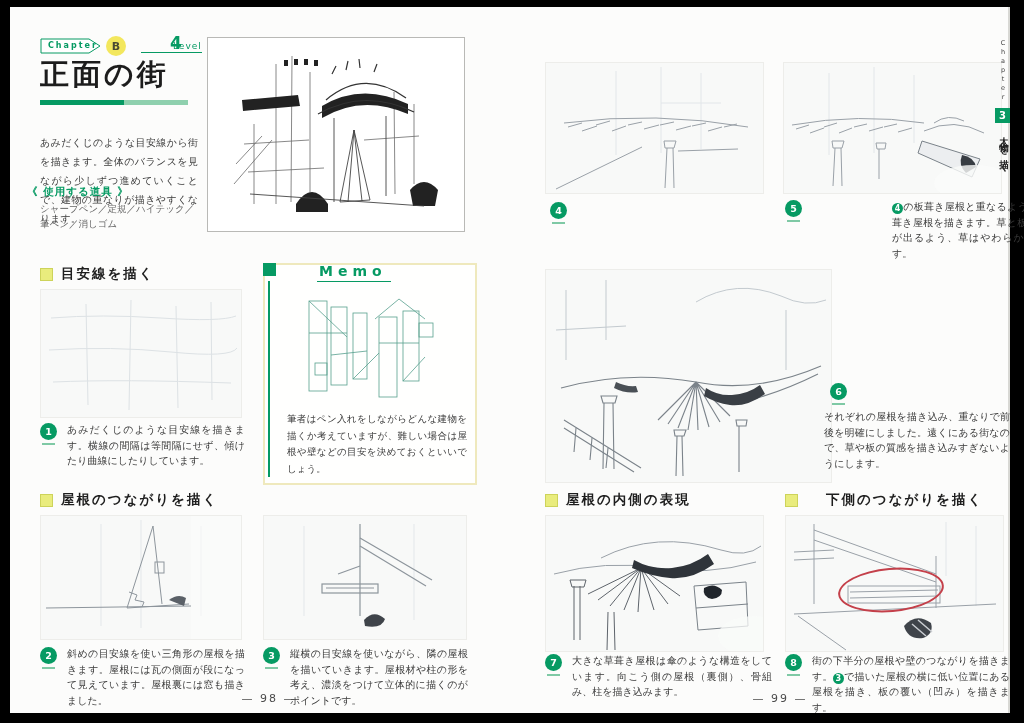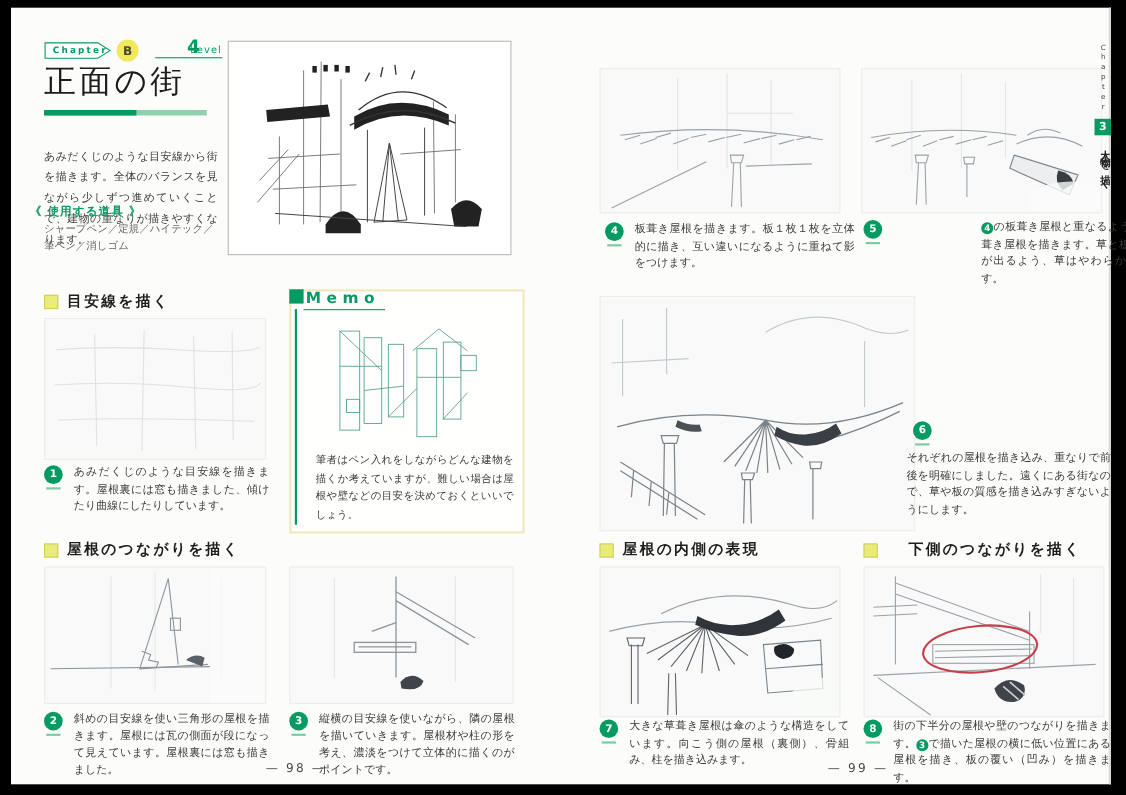--- a/index.html
+++ b/index.html
@@ -9,21 +9,21 @@
   .page-edge{position:absolute;right:0;top:0;width:2px;height:100%;background:#d8d8d4;}
   .abs{position:absolute;}
 
   
   .pennant-wrap{width:62px;height:16px;}
   .pennant-label{position:absolute;left:8px;top:3px;font-size:8px;letter-spacing:2px;color:#069a63;font-weight:bold;}
   .grade-circle{width:20px;height:20px;border-radius:50%;background:#f3e75d;color:#4a4a33;
     font-size:11px;font-weight:bold;display:flex;align-items:center;justify-content:center;}
   .level-label{font-size:9px;font-weight:normal;color:#069a63;border-bottom:1px solid #069a63;padding-bottom:1px;letter-spacing:1px;padding-left:32px;}
   .level-value{font-size:17px;font-weight:bold;color:#069a63;}
-  .main-title{font-size:29px;font-weight:normal;color:#1c1c1c;letter-spacing:3px;}
+  .main-title{font-size:29px;font-weight:bold;color:#1c1c1c;letter-spacing:3px;}
   .title-bar{width:148px;height:5px;background:#8fd0ae;}
   .title-bar .fill{width:57%;height:100%;background:#069a63;}
   .intro-text{width:158px;font-size:10px;line-height:19px;text-align:justify;color:#3b3b3b;margin-top:20px;}
   .tools-heading{font-size:10.5px;font-weight:bold;color:#069a63;letter-spacing:1px;}
   .tools-text{width:162px;font-size:9.5px;line-height:15px;color:#666;}
 
   
   .section-h{display:flex;align-items:center;gap:8px;}
   .section-sq{width:11px;height:11px;background:#e9ec7d;border:1px solid #cdd35a;}
   .section-title{font-size:13.5px;font-weight:bold;color:#1e1e1e;letter-spacing:2px;}
@@ -137,25 +137,25 @@
           <line x1="90" y1="10" x2="88" y2="120"></line>
         <line x1="135" y1="16" x2="137" y2="118"></line>
           <line x1="170" y1="12" x2="171" y2="110"></line>
       </g>
     </svg>
   </div>
   <div class="abs" style="left:30px;top:416px;">
     <div class="step-badge">1</div>
     <div class="badge-dash"></div>
   </div>
-  <div class="abs step-text" style="left:57px;top:415px;width:178px;">あみだくじのような目安線を描きます。屋根裏には窓も描きました、傾けたり曲線にしたりしています。</div>
+  <div class="abs step-text" style="left:57px;top:415px;width:178px;">あみだくじのような目安線を描きます。横線の間隔は等間隔にせず、傾けたり曲線にしたりしています。</div>
 
   <div class="abs memo-box" style="left:253px;top:256px;">
     <div class="memo-vline"></div>
-    <div class="abs" style="left:-2px;top:-2px;display:flex;align-items:flex-start;">
+    <div class="abs" style="left:-2px;top:-2px;display:flex;align-items:flex-start;gap:41px;">
       <span class="memo-sq"></span>
       <span class="memo-label">Memo</span>
     </div>
     <svg class="abs" style="left:30px;top:28px;" width="150" height="110" viewBox="0 0 150 110">
       <g stroke="#57a08e" stroke-width="0.8" fill="none">
         <rect x="14" y="8" width="18" height="90"></rect>
           <rect x="36" y="14" width="16" height="78"></rect>
         <rect x="58" y="20" width="14" height="66"></rect>
           <rect x="84" y="24" width="18" height="80"></rect>
         <rect x="108" y="18" width="16" height="70"></rect>
@@ -257,21 +257,20 @@
       <path d="M138,78 L196,96 L188,114 L134,90 z" fill="#eceef0" stroke="#7b838a" stroke-width="1"></path>
       <path d="M178,92 q12,2 14,12 l-10,6 q-8,-8 -4,-18 z" fill="#383d43"></path>
       <ellipse cx="190" cy="120" rx="40" ry="18" fill="#fafbfa" opacity="0.8"></ellipse>
     </svg>
   </div>
 
   <div class="abs" style="left:540px;top:195px;">
     <div class="step-badge">4</div>
     <div class="badge-dash"></div>
   </div>
-  <div class="abs step-text" style="left:567px;top:194px;width:200px;">板葺き屋根を描きます。板１枚１枚を立体的に描き、互い違いになるように重ねて影をつけます。</div>
 
   <div class="abs" style="left:775px;top:193px;">
     <div class="step-badge">5</div>
     <div class="badge-dash"></div>
   </div>
   <div class="abs step-text" style="left:840px;top:192px;width:198px;margin-left:42px;"><span class="inline-ref">4</span><span>の板葺き屋根と重なるように、大きな草葺き屋根を描きます。草と板の質感の違いが出るよう、草はやわらかな線で描きます。</span></div>
 
   <div class="abs ph" style="left:535px;top:262px;width:285px;height:212px;">
     <svg width="285" height="212" viewBox="0 0 285 212">
       <g stroke="#c3cacf" stroke-width="1" fill="none">

